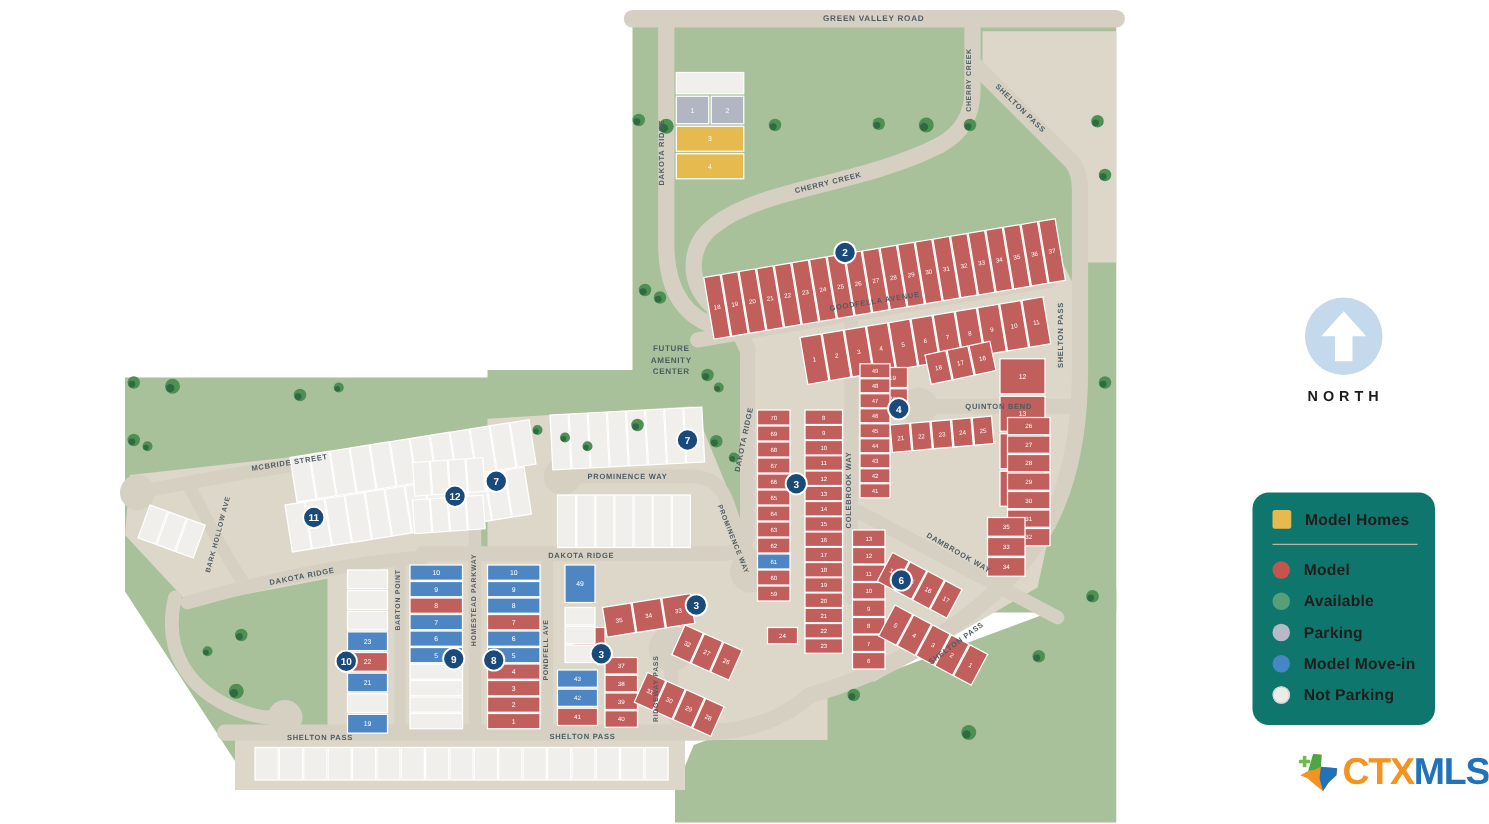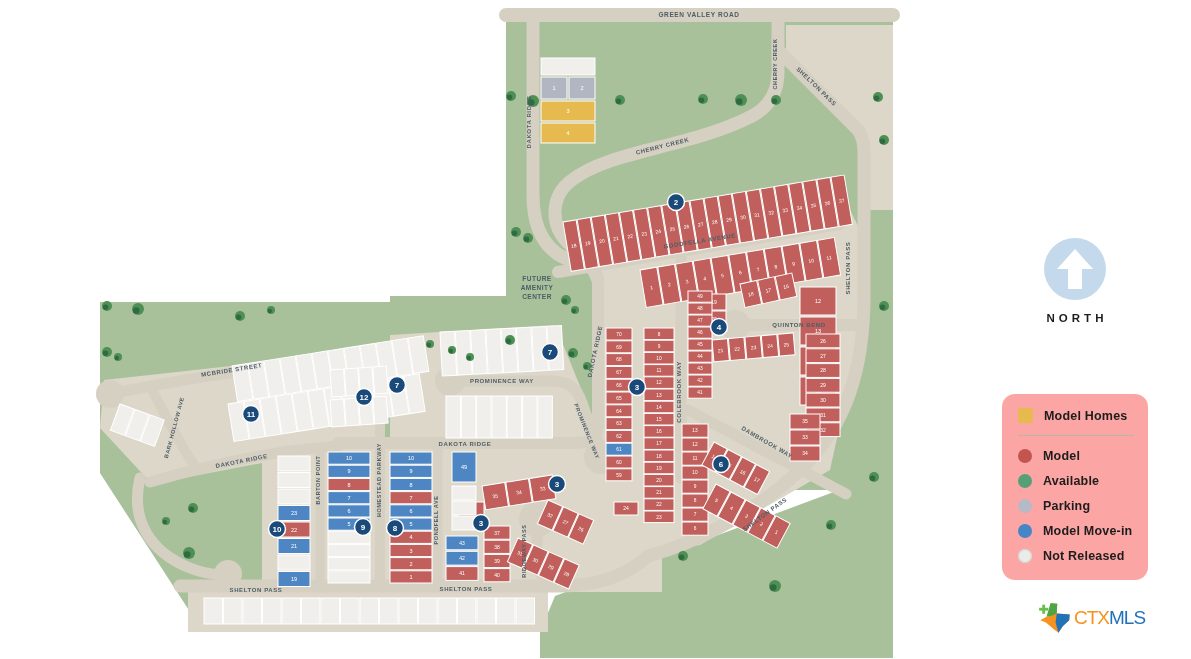--- a/index.html
+++ b/index.html
@@ -1,34 +1,34 @@
 <!DOCTYPE html>
 <html><head>
 <meta charset="utf-8">
 <style>
   html,body{margin:0;padding:0;background:#fff;}
   #stage{position:relative;width:1191px;height:659px;background:#ffffff;overflow:hidden;
          font-family:"Liberation Sans",sans-serif;}
   #mapsvg{position:absolute;left:0;top:0;}
   
   .legend{position:absolute;left:1002px;top:394px;width:146px;height:186px;
-          background:#fca5a5;border-radius:13px;box-sizing:border-box;padding:14px 14px 10px 16px;}
+          background:#0f766e;border-radius:13px;box-sizing:border-box;padding:14px 14px 10px 16px;}
   .legend-row{display:flex;align-items:center;gap:11px;margin-bottom:11px;}
   .legend-swatch-sq{width:15px;height:15px;background:#e7ba50;border-radius:2px;flex:0 0 auto;}
   .legend-dot{width:14px;height:14px;border-radius:50%;flex:0 0 auto;}
   .legend-label{font-size:12.5px;font-weight:bold;color:#1d1d1b;letter-spacing:.2px;white-space:nowrap;}
   .legend-divider{border:none;border-top:1px solid #b7b7a6;margin:12px 0 13px 0;}
   
-  .north{position:absolute;left:1042px;top:238px;width:66px;text-align:center;}
+  .north{position:absolute;left:1042px;top:238px;width:66px;}
   .north-circle{width:62px;height:62px;border-radius:50%;background:#c4d9eb;margin:0 auto 12px auto;
                 display:flex;align-items:center;justify-content:center;}
   .north-label{font-size:11.5px;font-weight:bold;letter-spacing:4px;color:#1c1c1c;padding-left:4px;}
   
   .logo{position:absolute;left:1038px;top:601px;display:flex;align-items:center;gap:2px;}
-  .logo-text{font-size:19px;font-weight:normal;letter-spacing:-1px;}
+  .logo-text{font-size:30px;font-weight:bold;letter-spacing:-1px;}
   .logo-ctx{color:#f6921e;}
   .logo-mls{color:#2173b9;}
 </style>
 </head>
 <body>
 <div id="stage">
 
 <svg id="mapsvg" width="1191" height="659" viewBox="0 0 1191 659">
 
   <rect x="506" y="8" width="387" height="482" fill="#a8c19b"></rect>
@@ -691,21 +691,21 @@
         <div class="legend-row">
           <span class="legend-dot" style="background: rgb(182, 186, 199);"></span>
           <span class="legend-label">Parking</span>
         </div>
         <div class="legend-row">
           <span class="legend-dot" style="background: rgb(69, 134, 199);"></span>
           <span class="legend-label">Model Move-in</span>
         </div>
         <div class="legend-row">
           <span class="legend-dot" style="background: rgb(235, 235, 233); box-shadow: rgb(210, 210, 204) 0px 0px 0px 1px inset;"></span>
-          <span class="legend-label">Not Released</span>
+          <span class="legend-label">Not Parking</span>
         </div>
       </div>
 </div>
 
 <div class="logo">
   <svg width="34" height="34" viewBox="0 0 60 60">
     <path d="M22 4 L34 5 L33 22 L56 24 L55 34 L44 44 L36 56 L28 50 L14 38 L4 34 L15 28 L21 26 Z" fill="#f6921e"></path>
     <polygon points="33,22 56,24 55,34 44,44 36,56 31,38" fill="#2173b9"></polygon>
     <polygon points="22,4 34,5 33,22 24,26 15,28" fill="#4ea546"></polygon>
     <rect x="2" y="12" width="16" height="5" fill="#6abf4b"></rect>

